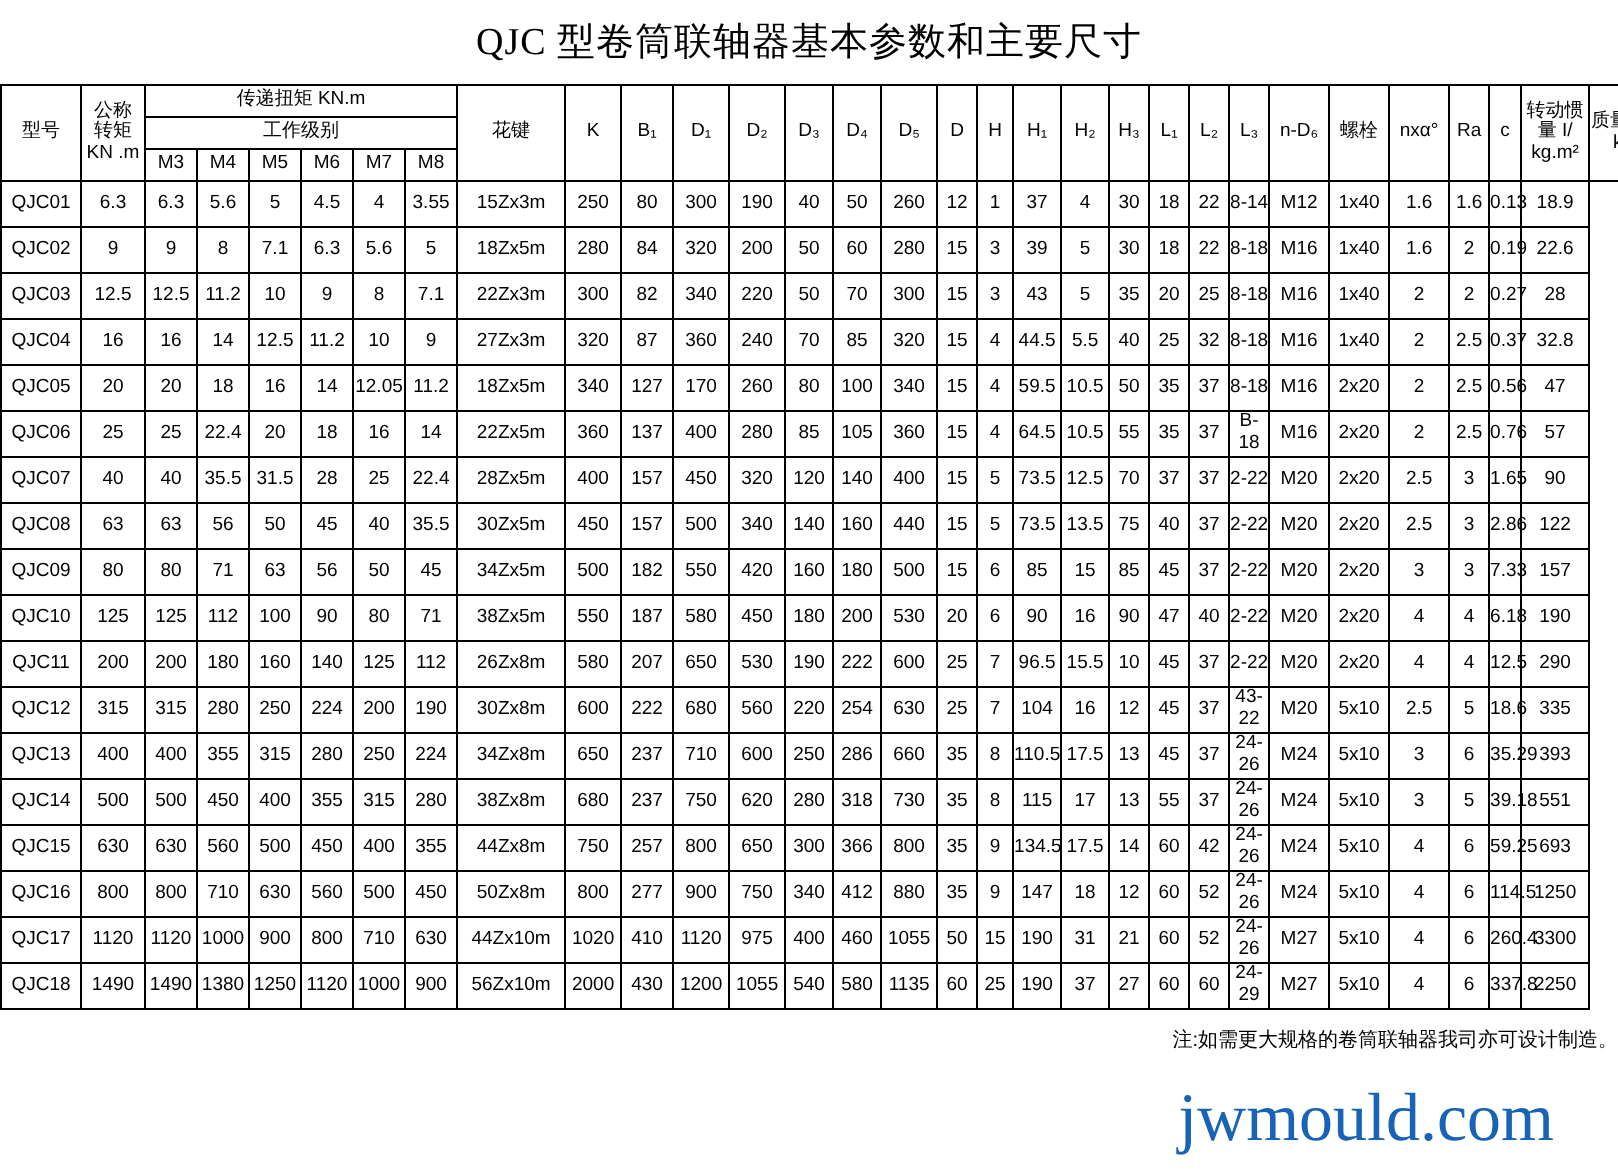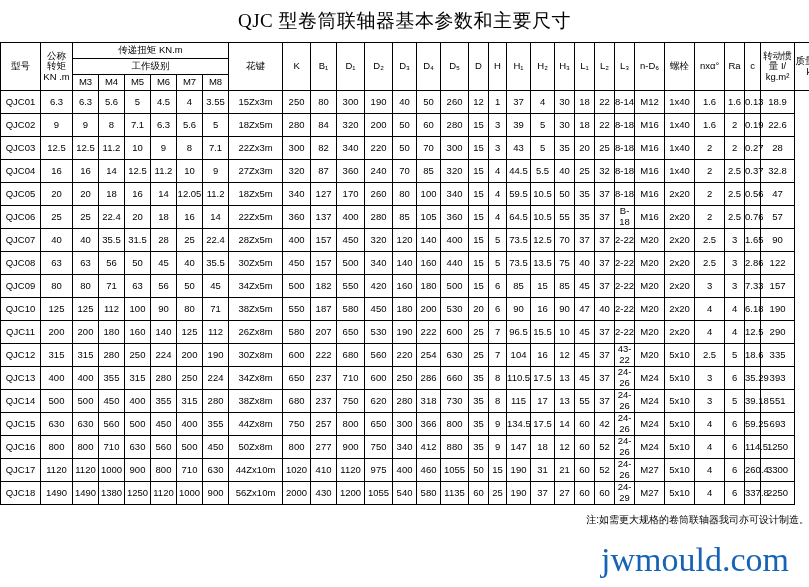--- a/index.html
+++ b/index.html
@@ -59,21 +59,21 @@
   tbody tr { height: 23px; }
   .note {
     font-size: 10px;
     padding-left: 12px;
     padding-top: 8px;
     font-family: "Liberation Sans", sans-serif;
     text-align: right;
   }
   .watermark {
     position: absolute;
-    right: 20px;
+    right: 32px;
     bottom: 8px;
     font-family: "Liberation Serif", serif;
     font-size: 34px;
     color: #1763b6;
     font-weight: 400;
     letter-spacing: 0px;
     text-shadow: 0 0 1px rgba(255,255,255,0.6);
     pointer-events: none;
   }
   .two-line { line-height: 1.1; }

